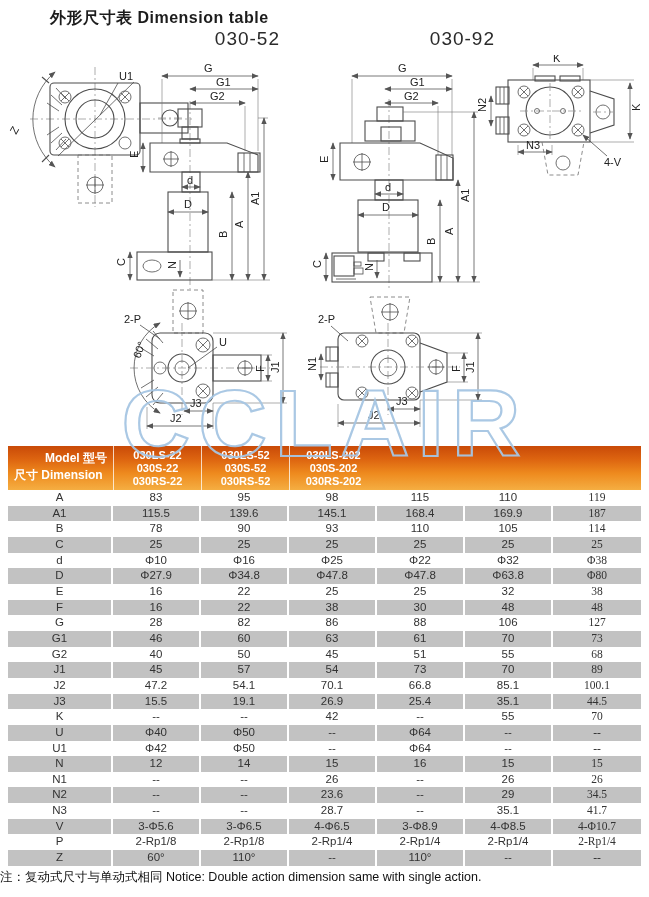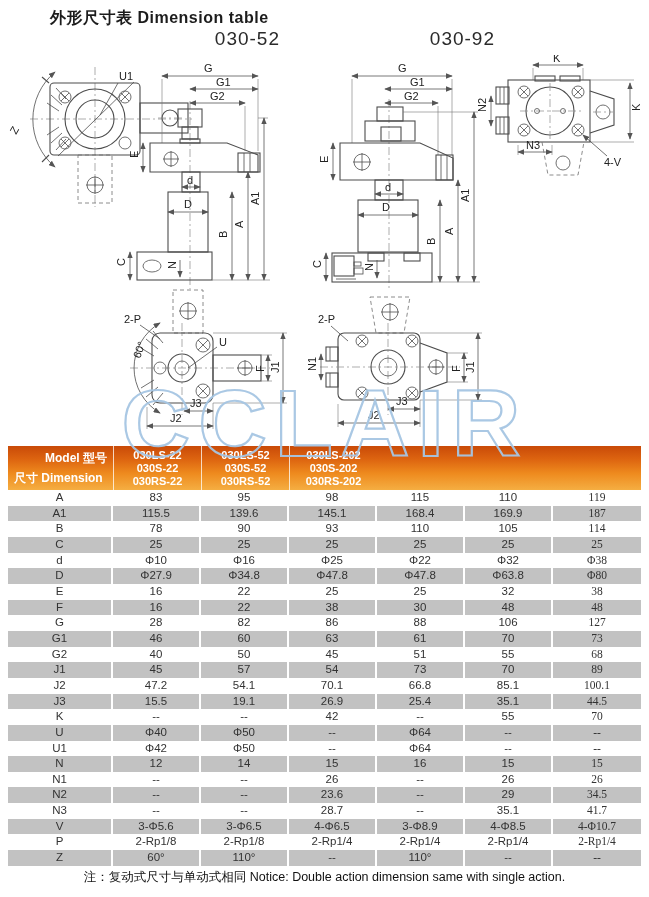--- a/index.html
+++ b/index.html
@@ -10,34 +10,34 @@
   .drawing-label{top:28px;width:130px;text-align:right;font-size:19px;color:#2a2a2a;letter-spacing:1px;}
   #lbl-left{left:150px;} #lbl-right{left:365px;}
   #drawings{left:0;top:55px;}
   #watermark-svg{left:0;top:352px;pointer-events:none;z-index:5;}
   
   #dim-table{left:8px;top:446px;width:633px;z-index:2;}
   #thead{display:flex;height:44px;
      background:linear-gradient(180deg,#c94a08 0%,#dd6410 30%,#ee8a1e 62%,#f5ae42 100%);
      color:#fff;font-weight:bold;}
   #thead .hfirst{width:105px;box-sizing:border-box;display:flex;flex-direction:column;
-     justify-content:space-between;padding:4px 6px 3px 6px;font-size:12px;}
+     justify-content:flex-start;padding:4px 6px 3px 6px;font-size:12px;}
   #thead .hfirst .l1{align-self:flex-end;}
   #thead .hfirst .l2{align-self:flex-start;}
   #thead .hcell{width:88px;box-sizing:border-box;border-left:1px solid rgba(255,255,255,.75);
      display:flex;flex-direction:column;justify-content:center;text-align:center;
      font-size:11px;line-height:13px;}
   #tbody{font-size:11.5px;color:#333;}
   .trow{display:flex;height:15.66px;line-height:15.66px;background:#fff;}
   .trow.alt{background:#c2c2c2;}
   .trow .c{box-sizing:border-box;width:88px;text-align:center;border-right:2px solid #fff;
      overflow:hidden;white-space:nowrap;}
   .trow .c.lbl{width:105px;}
   .trow .c:last-child{border-right:none;font-family:Liberation Serif, serif;}
-  #note{left:0;top:869px;width:649px;text-align:center;font-size:12.5px;color:#111;}
+  #note{left:0;top:869px;width:649px;text-align:left;font-size:12.5px;color:#111;}
   
   .ln{stroke:#4d4d4d;stroke-width:1.1;fill:none;}
   .fn{stroke:#4d4d4d;stroke-width:.8;fill:none;}
   .cl{stroke:#8a8a8a;stroke-width:.7;fill:none;stroke-dasharray:8 3 2 3;}
   .hd{stroke:#6f6f6f;stroke-width:.8;fill:none;stroke-dasharray:4 3;}
   .dim{stroke:#555;stroke-width:.8;fill:none;}
   .ext{stroke:#777;stroke-width:.6;fill:none;}
   text.lb{font-size:11px;fill:#222;font-family:"Liberation Sans","DejaVu Sans",sans-serif;}
 </style>
 </head>

